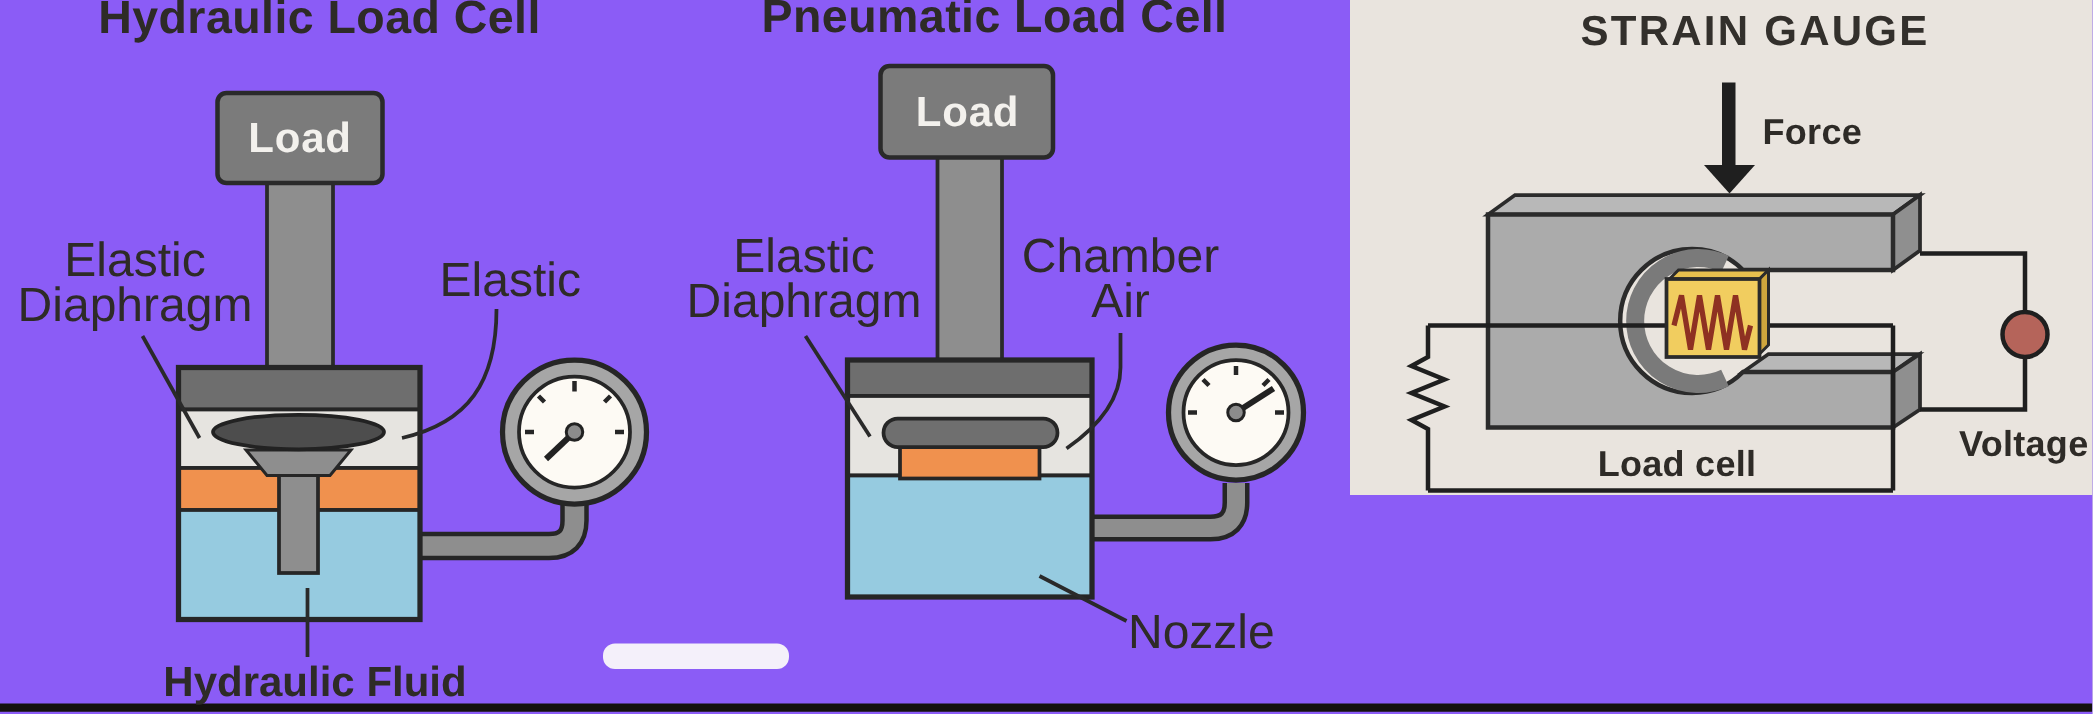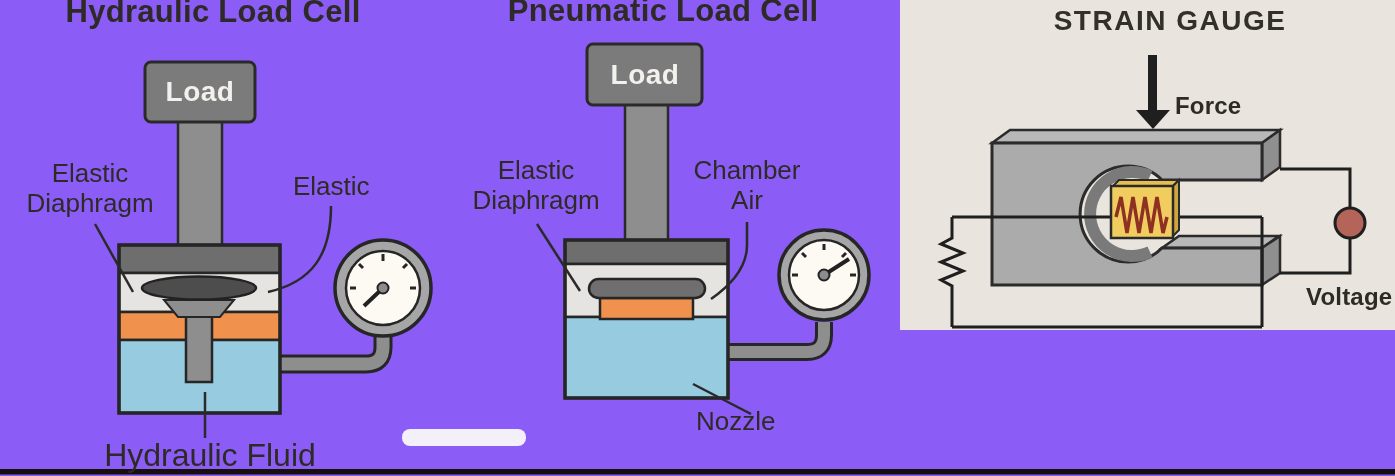--- a/index.html
+++ b/index.html
@@ -5,22 +5,22 @@
   html,body{margin:0;padding:0;background:#ddd;}
   #stage{
     position:relative;width:1395px;height:476px;overflow:hidden;
     background:#8b5cf6;font-family:"Liberation Sans",sans-serif;color:#2e2b27;
   }
   .panel{position:absolute;left:900px;top:0;width:495px;height:330px;background:#e9e4de;}
   #art{position:absolute;left:0;top:0;width:1395px;height:476px;}
   .t{position:absolute;white-space:nowrap;}
   .ctr{transform:translateX(-50%);}
   .title{font-size:31px;font-weight:700;letter-spacing:.3px;}
-  .lab{font-size:26px;line-height:30px;text-align:center;}
-  .lab28{font-size:32px;}
+  .lab{font-size:32px;line-height:30px;text-align:center;}
+  .lab28{font-size:28px;font-weight:bold;}
   .loadtxt{color:#f3f1ed;font-size:28px;font-weight:700;transform:translate(-50%,-50%);letter-spacing:.5px;}
   .rlab{font-size:24px;font-weight:700;letter-spacing:.2px;}
   .strainttl{font-size:28px;font-weight:800;letter-spacing:1.5px;color:#33302c;}
 </style>
 </head>
 <body>
 
 <div id="stage">
 
   <div class="panel"></div>
@@ -144,18 +144,19 @@
   <div class="t lab lab28 ctr" style="left:210px;top:440px;">Hydraulic Fluid</div>
 
   <div class="t lab ctr" style="left:536px;top:155px;">
     <div>Elastic</div>
     <div>Diaphragm</div>
   </div>
   <div class="t lab ctr" style="left:747px;top:155px;">
     <div>Chamber</div>
     <div>Air</div>
   </div>
-  <div class="t lab" style="left:696px;top:406px;text-align:right;">Nozzle</div>
+  <div class="t lab" style="left:752px;top:406px;text-align:right;">Nozzle</div>
 
-  <div class="t rlab" style="left:1175px;top:92px;">Force</div>
+  <div class="t rlab" style="left:1175px;top:75px;">Force</div>
+  <div class="t rlab ctr" style="left:1118px;top:296px;">Load cell</div>
   <div class="t rlab" style="left:1306px;top:283px;">Voltage</div>
 
 </div>
 
 </body></html>

